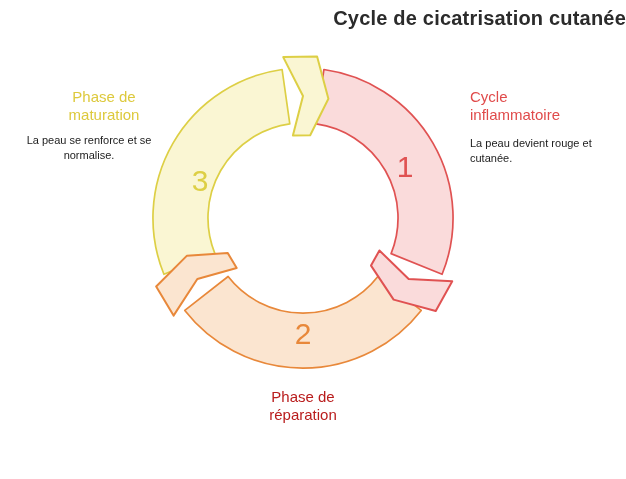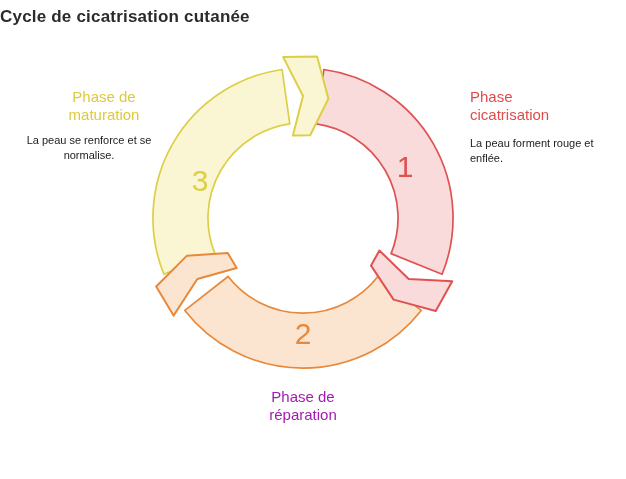--- a/index.html
+++ b/index.html
@@ -6,34 +6,34 @@
   body {
     width: 626px; height: 479px;
     background: #ffffff;
     font-family: "Liberation Sans", sans-serif;
     position: relative;
     overflow: hidden;
   }
   .stage { position: absolute; inset: 0; }
   .title {
     position: absolute; top: 7px; left: 0; width: 100%;
-    text-align: left;
-    font-size: 17px; font-weight: 700; color: #2b2b2b;
+    text-align: right;
+    font-size: 20px; font-weight: 700; color: #2b2b2b;
     letter-spacing: 0.2px;
   }
   .label { position: absolute; font-size: 15px; line-height: 1.18; font-weight: 400; }
   .desc  { position: absolute; font-size: 11px; line-height: 1.32; color: #1c1c1c; }
 
   .maturation-label   { left: 48px;  top: 88px;  width: 112px; text-align: center; color: #ddc93c; }
   .maturation-desc    { left: 26px;  top: 133px; width: 126px; text-align: center; }
 
   .inflammatory-label { left: 470px; top: 88px;  width: 110px; text-align: left;  color: #e04b4b; }
   .inflammatory-desc  { left: 470px; top: 136px; width: 140px; text-align: left; }
 
-  .repair-label       { left: 243px; top: 388px; width: 120px; text-align: center; color: #a21caf; }
+  .repair-label       { left: 243px; top: 388px; width: 120px; text-align: center; color: #b91c1c; }
   .repair-desc        { left: 233px; top: 432px; width: 140px; text-align: center; }
 
   svg.cycle { position: absolute; left: 0; top: 0; }
   text.num { font-family: "Liberation Sans", sans-serif; font-size: 30px; font-weight: 400; }
 </style>
 </head>
 <body>
 
 <div class="stage">
 
@@ -54,18 +54,18 @@
     <path d="M 283.2 57.1 L 317.1 56.6 L 328.4 98.7 L 310.2 135.3 L 292.9 135.6 L 303 96 Z" transform="rotate(240 303 218)" fill="#fbe5d0" stroke="#e8883a" stroke-width="2" stroke-linejoin="round"></path>
 
     <text class="num" x="405" y="177" text-anchor="middle" fill="#e05252">1</text>
     <text class="num" x="303" y="344" text-anchor="middle" fill="#e8883a">2</text>
     <text class="num" x="200" y="191" text-anchor="middle" fill="#ddcf45">3</text>
   </svg>
 
   <div class="label maturation-label">Phase de maturation</div>
   <div class="desc maturation-desc">La peau se renforce et se normalise.</div>
 
-  <div class="label inflammatory-label">Phase cicatrisation</div>
-  <div class="desc inflammatory-desc">La peau forment rouge et enflée.</div>
+  <div class="label inflammatory-label">Cycle inflammatoire</div>
+  <div class="desc inflammatory-desc">La peau devient rouge et cutanée.</div>
 
   <div class="label repair-label">Phase de réparation</div>
 
 </div>
 
 </body></html>

